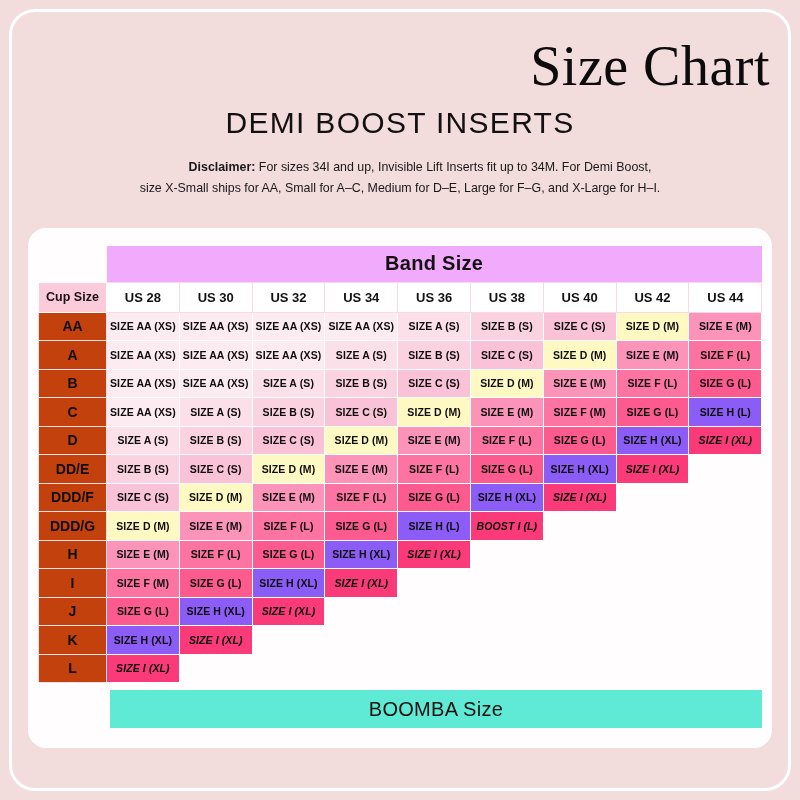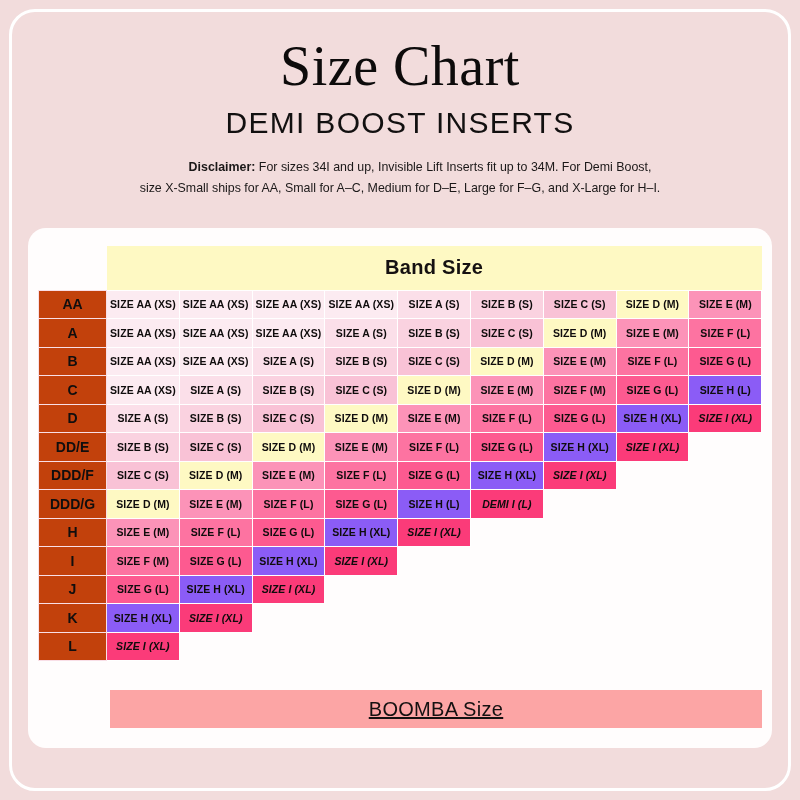--- a/index.html
+++ b/index.html
@@ -26,21 +26,21 @@
   }
 
   .page-inner {
     position: absolute;
     left: 0; top: 0;
     width: 800px; height: 800px;
     padding: 0 30px;
   }
 
   .title {
-    text-align: center;
+    text-align: right;
     font-family: "Liberation Serif", serif;
     font-size: 56px;
     font-weight: 400;
     letter-spacing: 0.5px;
     color: #0d0b0b;
     margin-top: 36px;
     line-height: 1.08;
   }
 
   .subtitle {
@@ -90,26 +90,26 @@
     text-align: center;
     vertical-align: middle;
     border: 1px solid #ffffff;
   }
 
   col.cupcol { width: 68px; }
   col.bandcol { width: 72.8px; }
 
   
   .band-banner {
-    background: #fef9c3;
+    background: #f0abfc;
     font-size: 20px;
     font-weight: 400;
     letter-spacing: 0.3px;
     color: #151111;
-    height: 44px;
+    height: 36px;
     border: none !important;
   }
   .corner-blank {
     background: transparent;
     border: none !important;
   }
 
   
   .cupsize-label {
     background: #fbcbdc;
@@ -166,29 +166,28 @@
   .i8 { background: #8b5cf6; }
   .i9 { background: #fb3b79; font-style: italic; }
 
   
   .boomba-bar {
     position: absolute;
     left: 82px;
     top: 462px;
     width: 652px;
     height: 38px;
-    background: #fca5a5;
+    background: #5eead4;
     display: flex;
     align-items: center;
     justify-content: center;
     font-size: 20px;
     font-weight: 400;
     letter-spacing: 0.3px;
     color: #151111;
-    text-decoration: underline;
   }
 </style>
 </head>
 <body>
 
 <div class="page-frame"></div>
 
 <div class="page-inner">
 
   <h1 class="title">Size Chart</h1>
@@ -211,20 +210,32 @@
           <col class="bandcol">
           <col class="bandcol">
           <col class="bandcol">
           <col class="bandcol">
         </colgroup>
       <thead>
         <tr>
           <th class="corner-blank"></th>
           <th class="band-banner" id="band-banner" colspan="9">Band Size</th>
         </tr>
+        <tr id="col-head-row">
+          <th class="cupsize-label">Cup Size</th>
+        <th class="band-head">US 28</th>
+            <th class="band-head">US 30</th>
+            <th class="band-head">US 32</th>
+            <th class="band-head">US 34</th>
+            <th class="band-head">US 36</th>
+            <th class="band-head">US 38</th>
+            <th class="band-head">US 40</th>
+            <th class="band-head">US 42</th>
+            <th class="band-head">US 44</th>
+          </tr>
       </thead>
       <tbody id="chart-body">
           <tr>
             <th class="cup-label">AA</th>
             <td class="cell i0">SIZE AA (XS)</td>
             <td class="cell i0">SIZE AA (XS)</td>
             <td class="cell i0">SIZE AA (XS)</td>
             <td class="cell i0">SIZE AA (XS)</td>
             <td class="cell i1">SIZE A (S)</td>
             <td class="cell i2">SIZE B (S)</td>
@@ -304,21 +315,21 @@
             <td class="cell empty"></td>
             <td class="cell empty"></td>
           </tr>
           <tr>
             <th class="cup-label">DDD/G</th>
             <td class="cell i4">SIZE D (M)</td>
             <td class="cell i5">SIZE E (M)</td>
             <td class="cell i6">SIZE F (L)</td>
             <td class="cell i7">SIZE G (L)</td>
             <td class="cell i8">SIZE H (L)</td>
-            <td class="cell i9">DEMI I (L)</td>
+            <td class="cell i9">BOOST I (L)</td>
             <td class="cell empty"></td>
             <td class="cell empty"></td>
             <td class="cell empty"></td>
           </tr>
           <tr>
             <th class="cup-label">H</th>
             <td class="cell i5">SIZE E (M)</td>
             <td class="cell i6">SIZE F (L)</td>
             <td class="cell i7">SIZE G (L)</td>
             <td class="cell i8">SIZE H (XL)</td>

